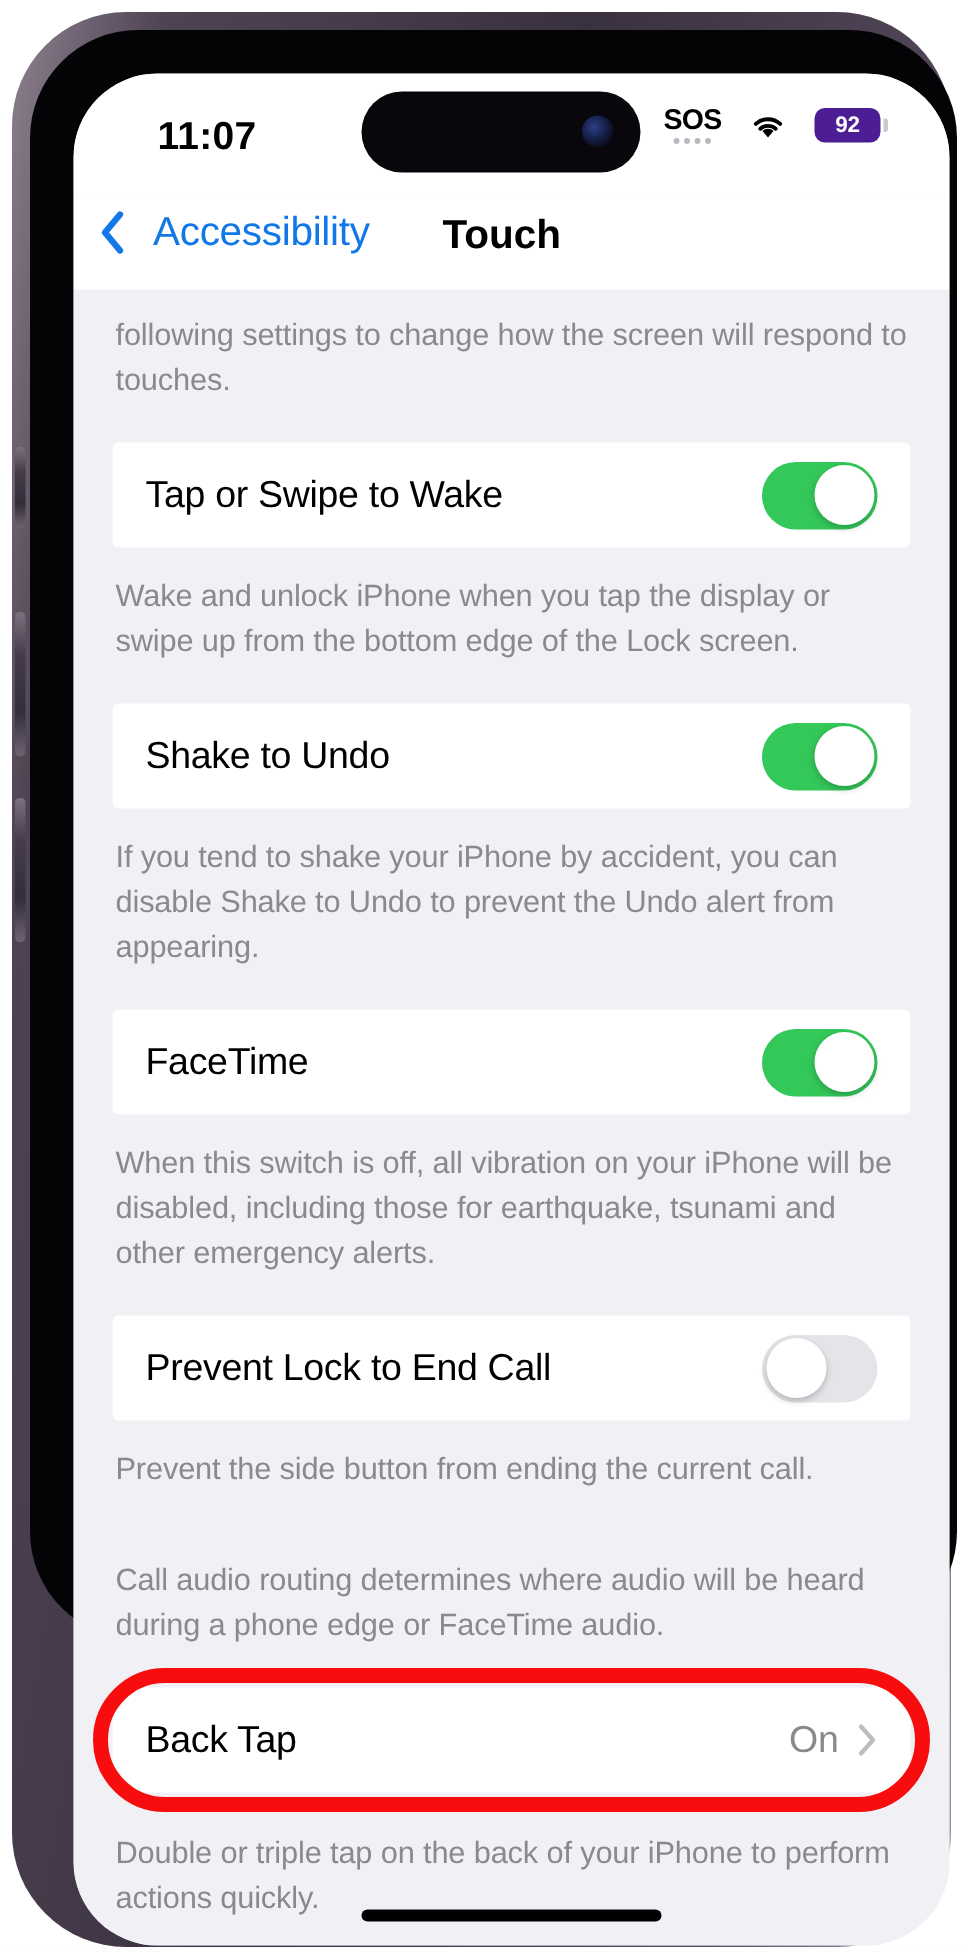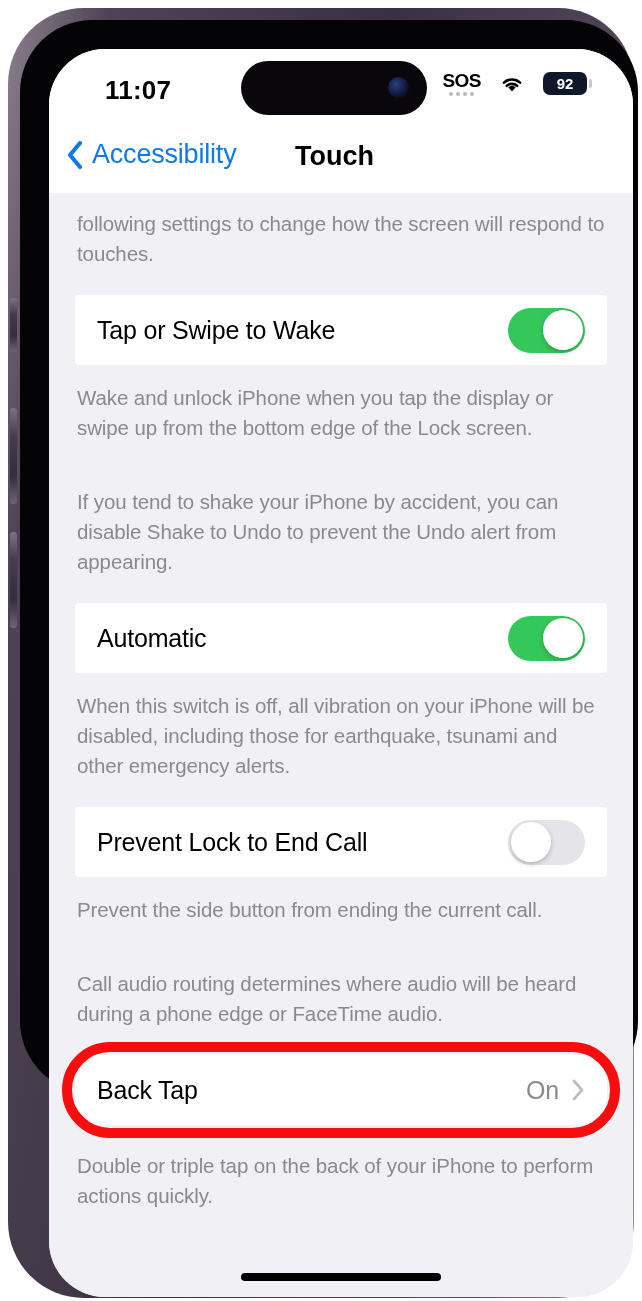--- a/index.html
+++ b/index.html
@@ -116,21 +116,21 @@
   }
   #sos-dots { display: flex; gap: 3px; }
   #sos-dots i { width: 4px; height: 4px; border-radius: 50%; background: #b9b9bf; display: block; }
 
   #wifi-icon { width: 26px; height: 20px; display: block; }
 
   #battery-pill {
     width: 44px;
     height: 23px;
     border-radius: 7px;
-    background: #0f172a;
+    background: #4c1d95;
     display: flex;
     align-items: center;
     justify-content: center;
     position: relative;
   }
   #battery-level-text {
     font-size: 15px;
     font-weight: bold;
     color: #ffffff;
     letter-spacing: -0.2px;
@@ -153,21 +153,21 @@
     height: 64px;
     background: #ffffff;
     z-index: 5;
   }
   #back-button {
     position: absolute;
     left: 17px;
     top: 10px;
     display: flex;
     align-items: center;
-    gap: 9px;
+    gap: 19px;
     cursor: pointer;
   }
   #back-chevron-icon { width: 17px; height: 30px; display: block; }
   #back-label {
     font-size: 27px;
     color: #1278e8;
     letter-spacing: -0.2px;
   }
   #nav-title {
     position: absolute;
@@ -348,26 +348,32 @@
         <div class="card">
           <span class="row-title">Tap or Swipe to Wake</span>
           <div class="toggle on">
               <span class="knob"></span>
             </div>
         </div>
         <div class="gap-after-card"></div>
         <div class="footnote">Wake and unlock iPhone when you tap the display or swipe up from the bottom edge of the Lock screen.</div>
         <div class="gap-after-note"></div>
 
+        <div class="card">
+          <span class="row-title">Shake to Undo</span>
+          <div class="toggle on">
+              <span class="knob"></span>
+            </div>
+        </div>
         <div class="gap-after-card"></div>
         <div class="footnote">If you tend to shake your iPhone by accident, you can disable Shake to Undo to prevent the Undo alert from appearing.</div>
         <div class="gap-after-note"></div>
 
         <div class="card">
-          <span class="row-title">Automatic</span>
+          <span class="row-title">FaceTime</span>
           <div class="toggle on">
               <span class="knob"></span>
             </div>
         </div>
         <div class="gap-after-card"></div>
         <div class="footnote">When this switch is off, all vibration on your iPhone will be disabled, including those for earthquake, tsunami and other emergency alerts.</div>
         <div class="gap-after-note"></div>
 
         <div class="card">
           <span class="row-title">Prevent Lock to End Call</span>

